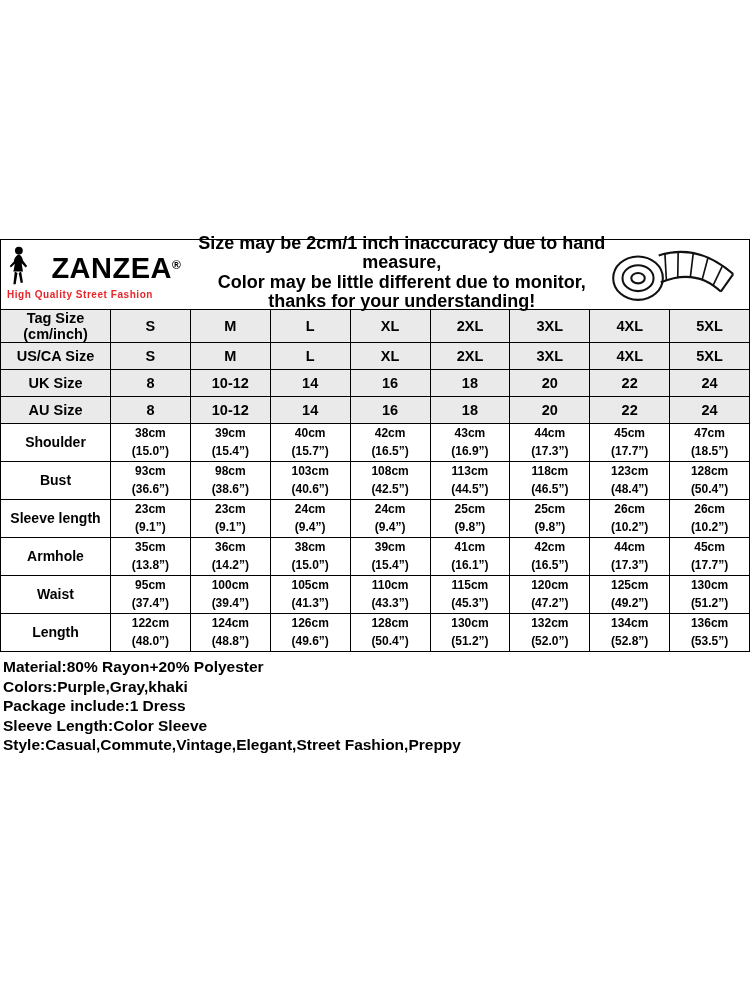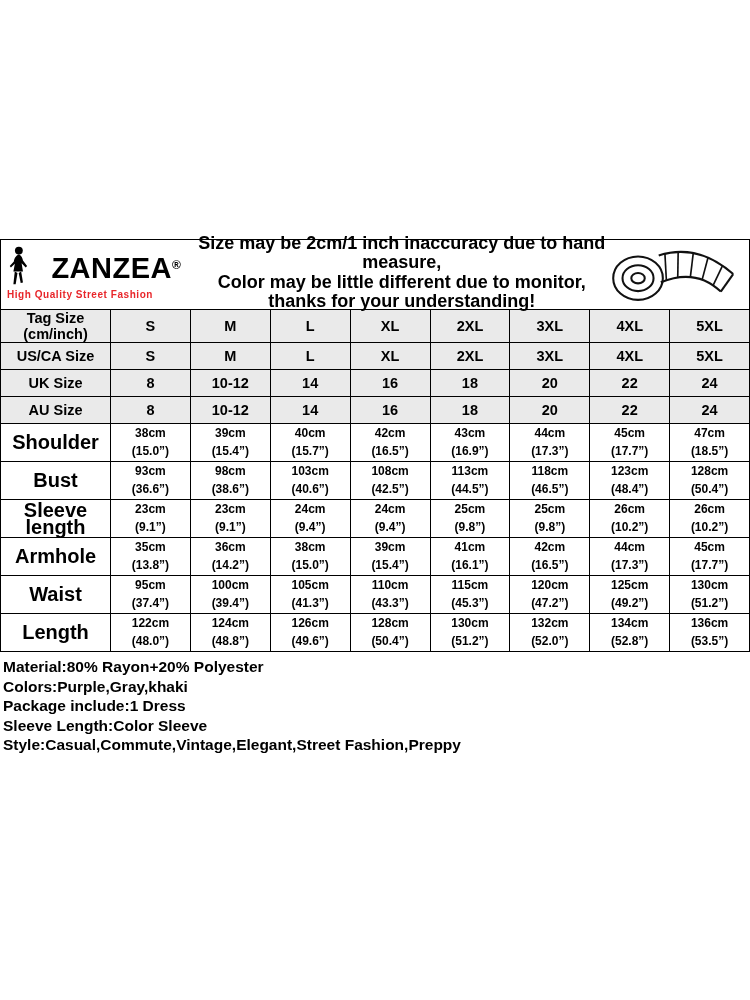--- a/index.html
+++ b/index.html
@@ -42,21 +42,21 @@
     width:750px;border-collapse:collapse;table-layout:fixed;
     text-align:center;font-weight:bold;
   }
   .size-table td{
     border:1px solid var(--border);
     white-space:pre-line;vertical-align:middle;padding:0;
   }
   .col-label{width:110px;}
   tr.sizes td{height:27px;font-size:14.5px;background:var(--row-shade);}
   tr.measurements td{height:38px;font-size:12px;line-height:17.5px;}
-  tr.measurements td.row-label{font-size:20px;line-height:17px;}
+  tr.measurements td.row-label{font-size:14px;line-height:17px;}
 
   
   .details{padding:5px 16px 0 3px;font-size:15.5px;line-height:19.6px;font-weight:700;}
 </style>
 </head>
 <body>
 
 <div class="page">
 
   <div class="chart-header">

